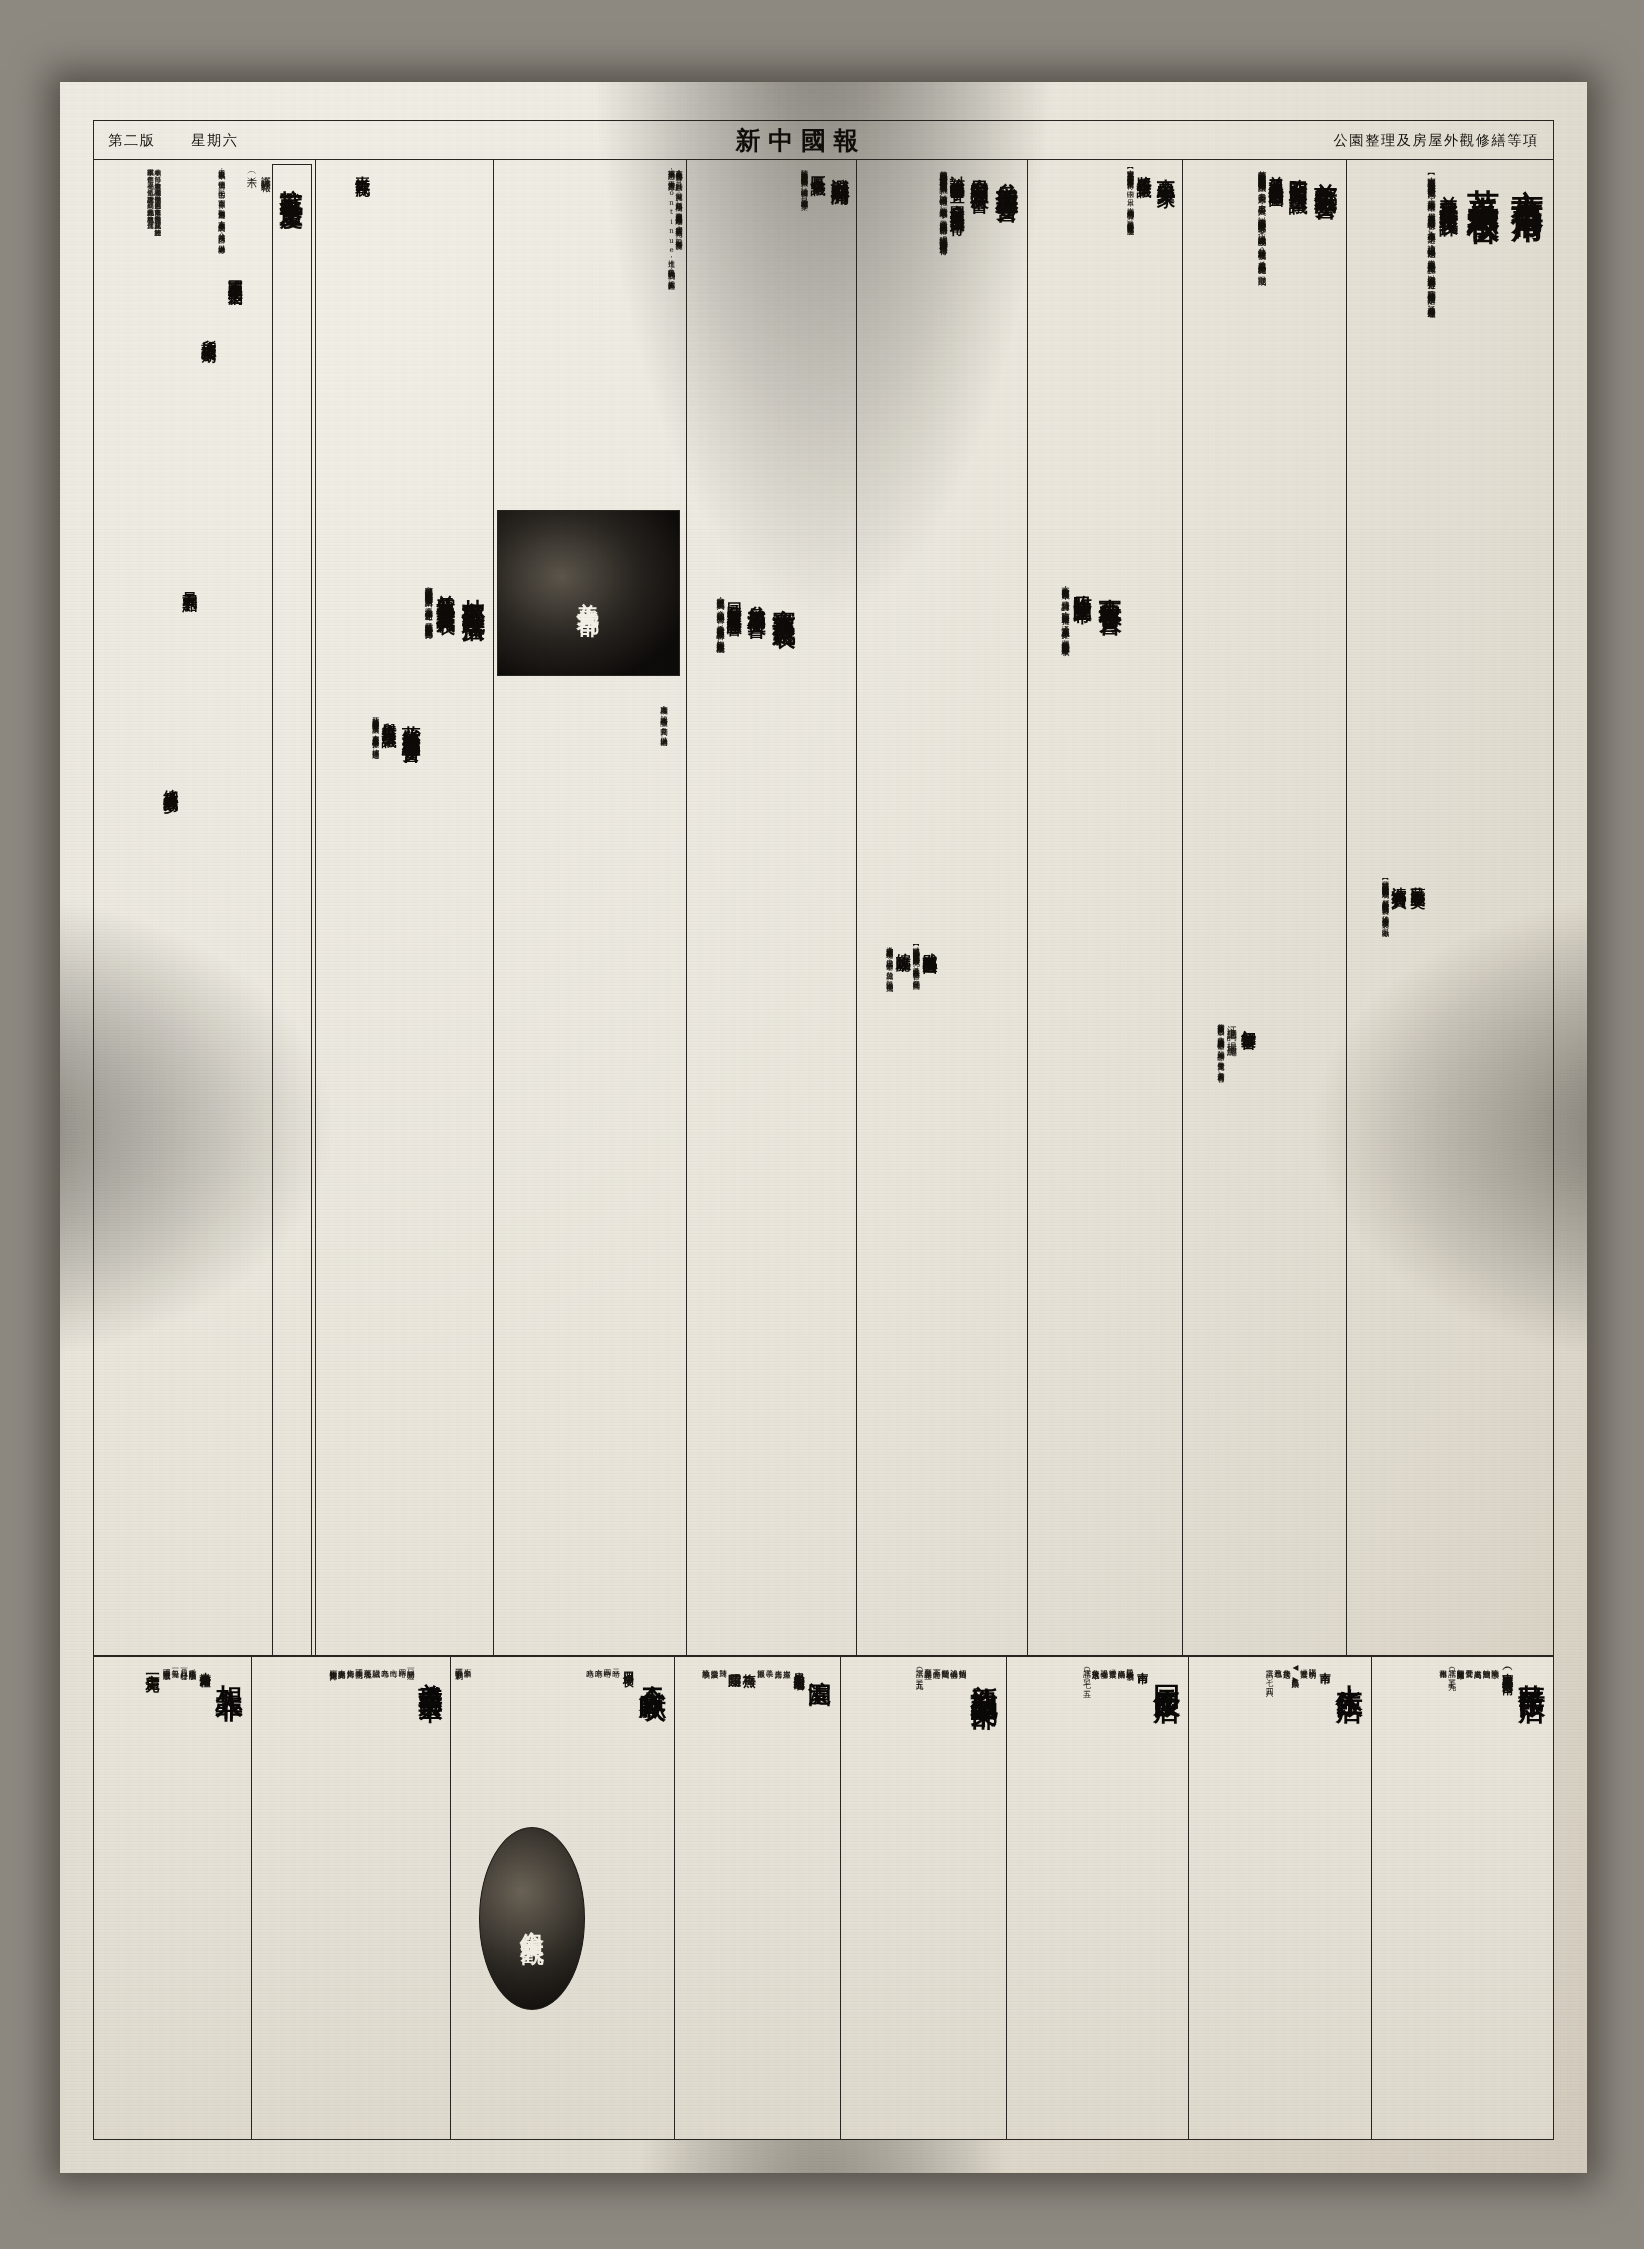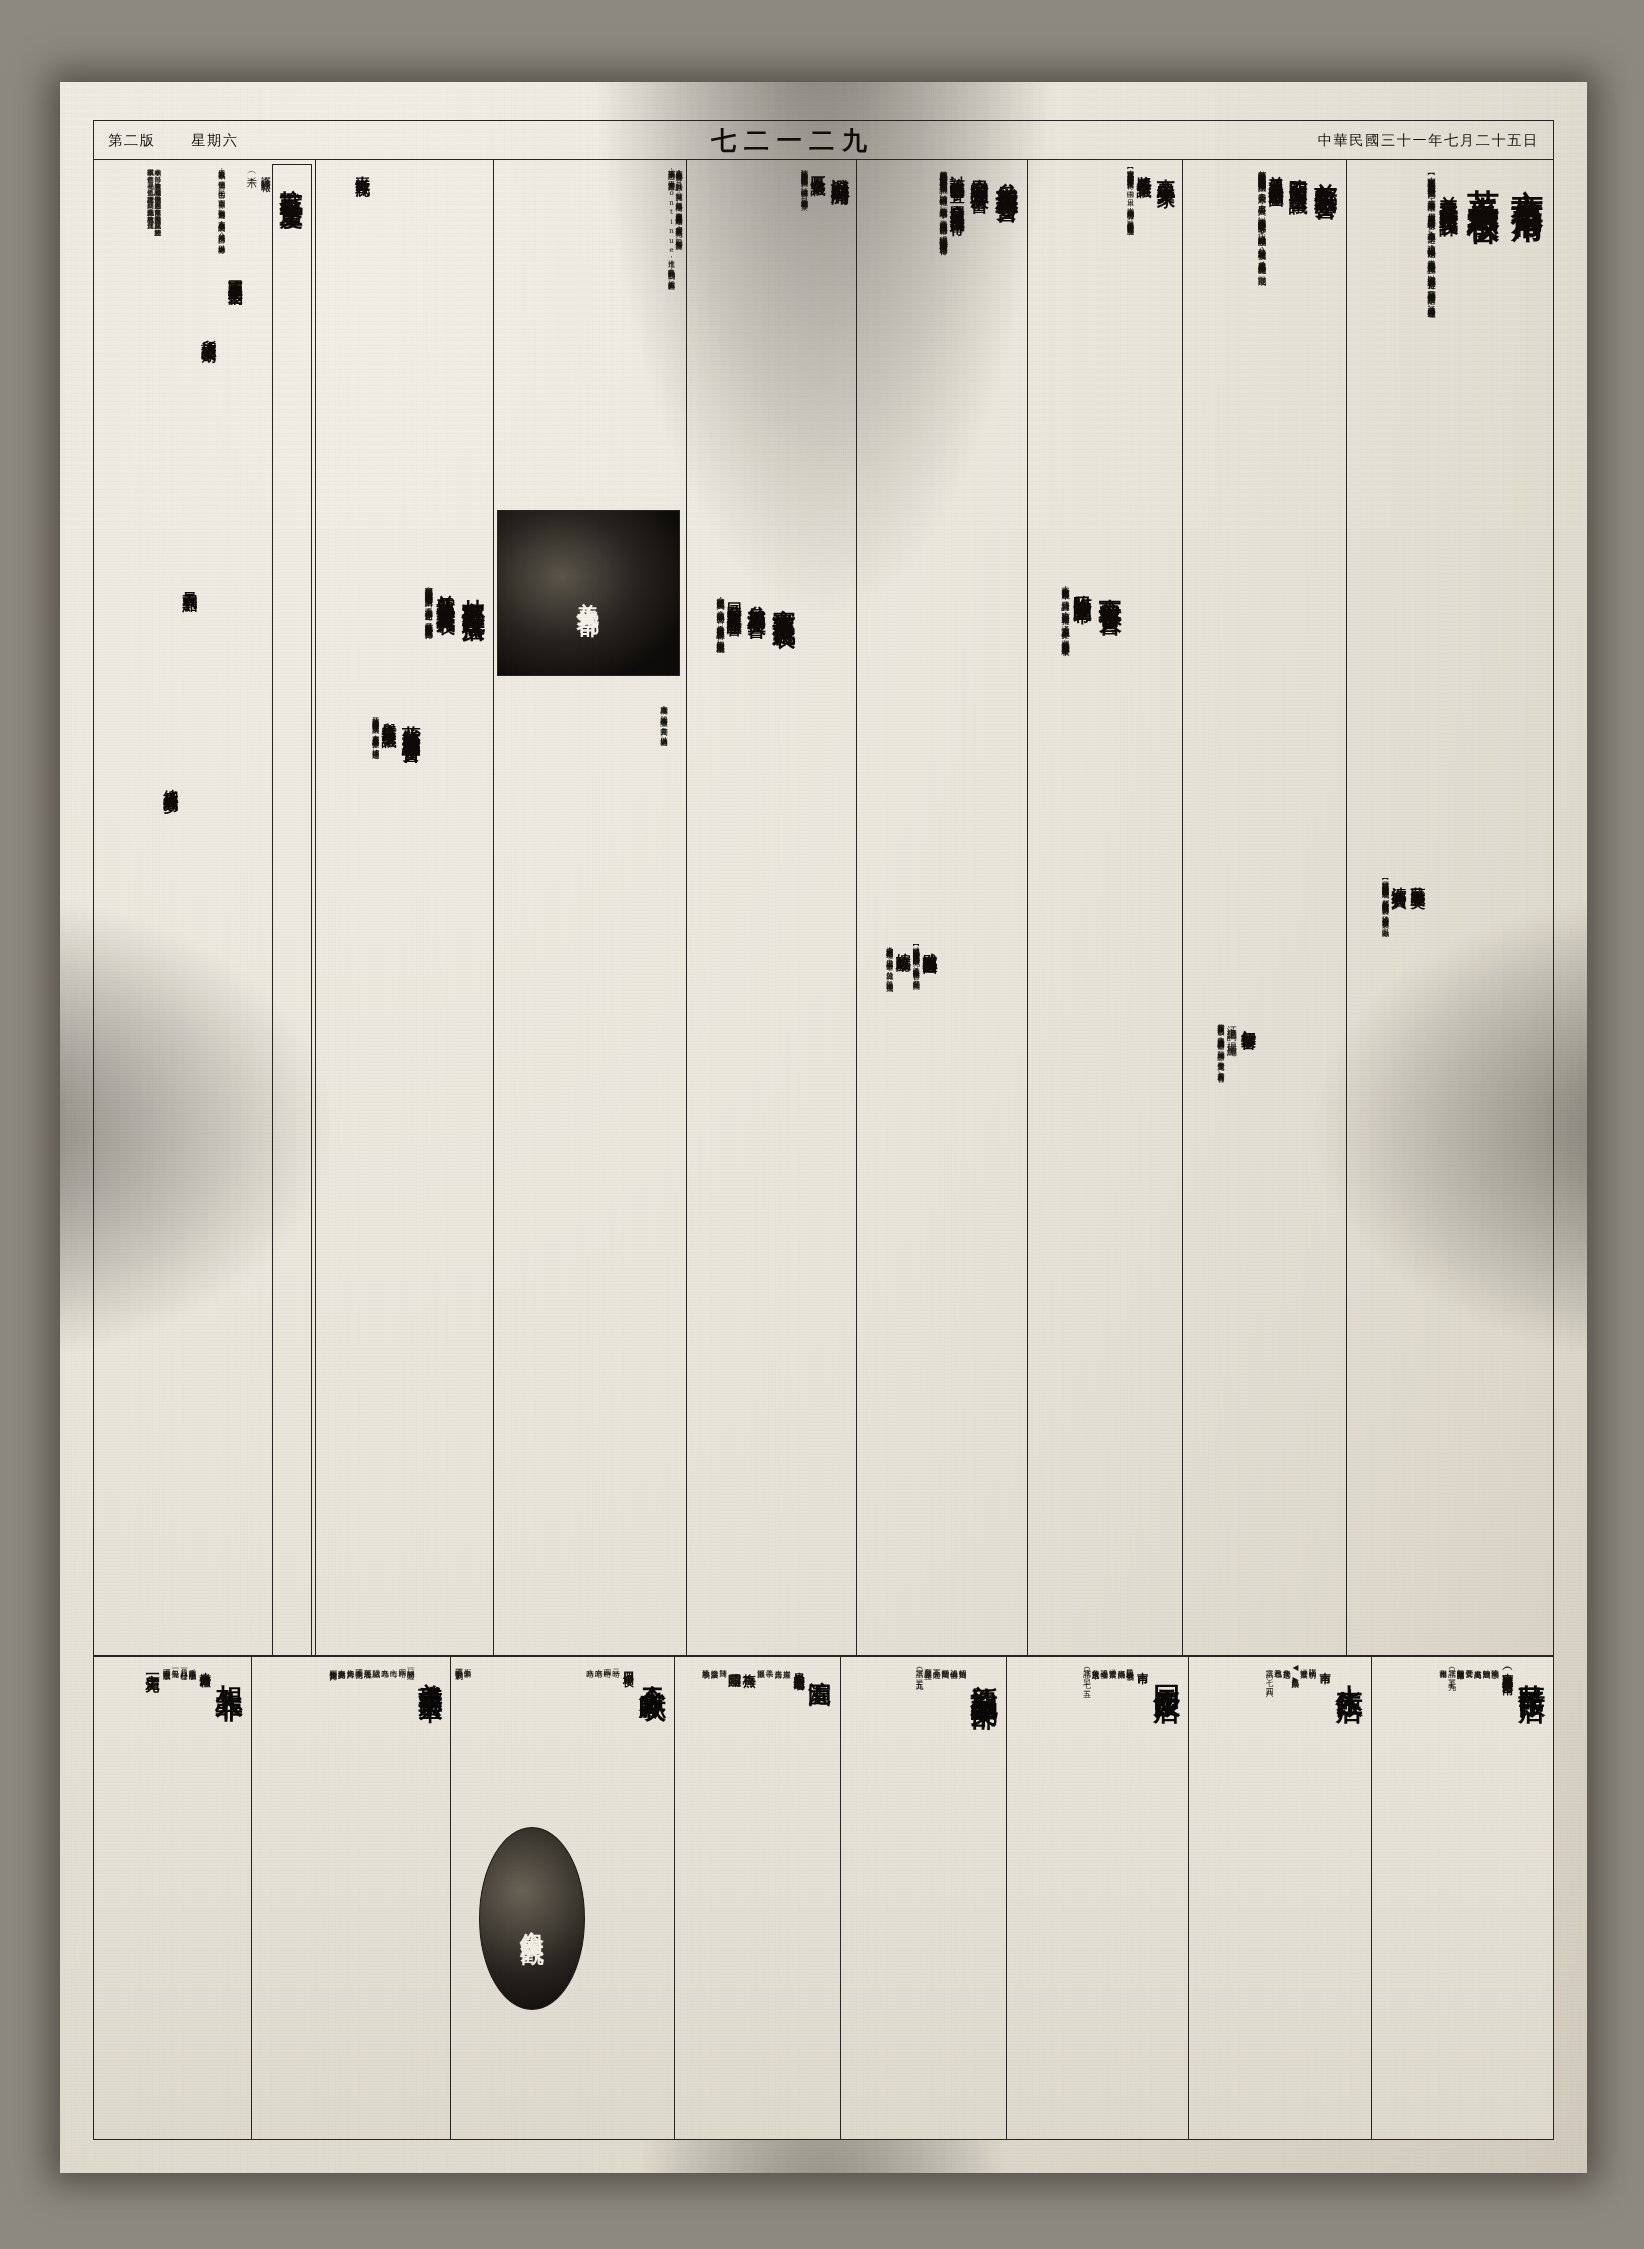--- a/index.html
+++ b/index.html
@@ -141,22 +141,22 @@
 
 <div id="page">
   <div id="sheet">
     <div class="frame">
 
       <div class="masthead">
         <div class="mh-left">
           <span>第二版</span>
           <span>星期六</span>
         </div>
-        <div class="mh-title">七二一二九</div>
-        <div class="mh-right">中華民國三十一年七月二十五日</div>
+        <div class="mh-title">新中國報</div>
+        <div class="mh-right">公園整理及房屋外觀修繕等項</div>
       </div>
 
       <div class="body-area">
 
         <div class="col" style="flex:1.35">
           <div class="flexrow" style="height:100%">
             <div class="headline h-xl">京市教育局借用</div>
             <div class="headline h-xl">英美系六校校舍</div>
             <div class="headline h-md" style="margin-top:16.4px">並定秋季始業時正式復課</div>
             <div class="vtext body-s" style="height:903px;margin-top:5.5px">【南京本報訊】京市教育局為解決市內各中小學校舍不敷分配問題，茲經呈奉市政府核准，借用原英美系教會所設立之六處學校校舍，作為本市公立中小學之用。該項校舍現已派員接收清理，並定於本年秋季始業時正式復課，以資擴充學額而利教育之推行。聞該局已將借用辦法詳加規定，並通令各校遵照辦理云。</div>

